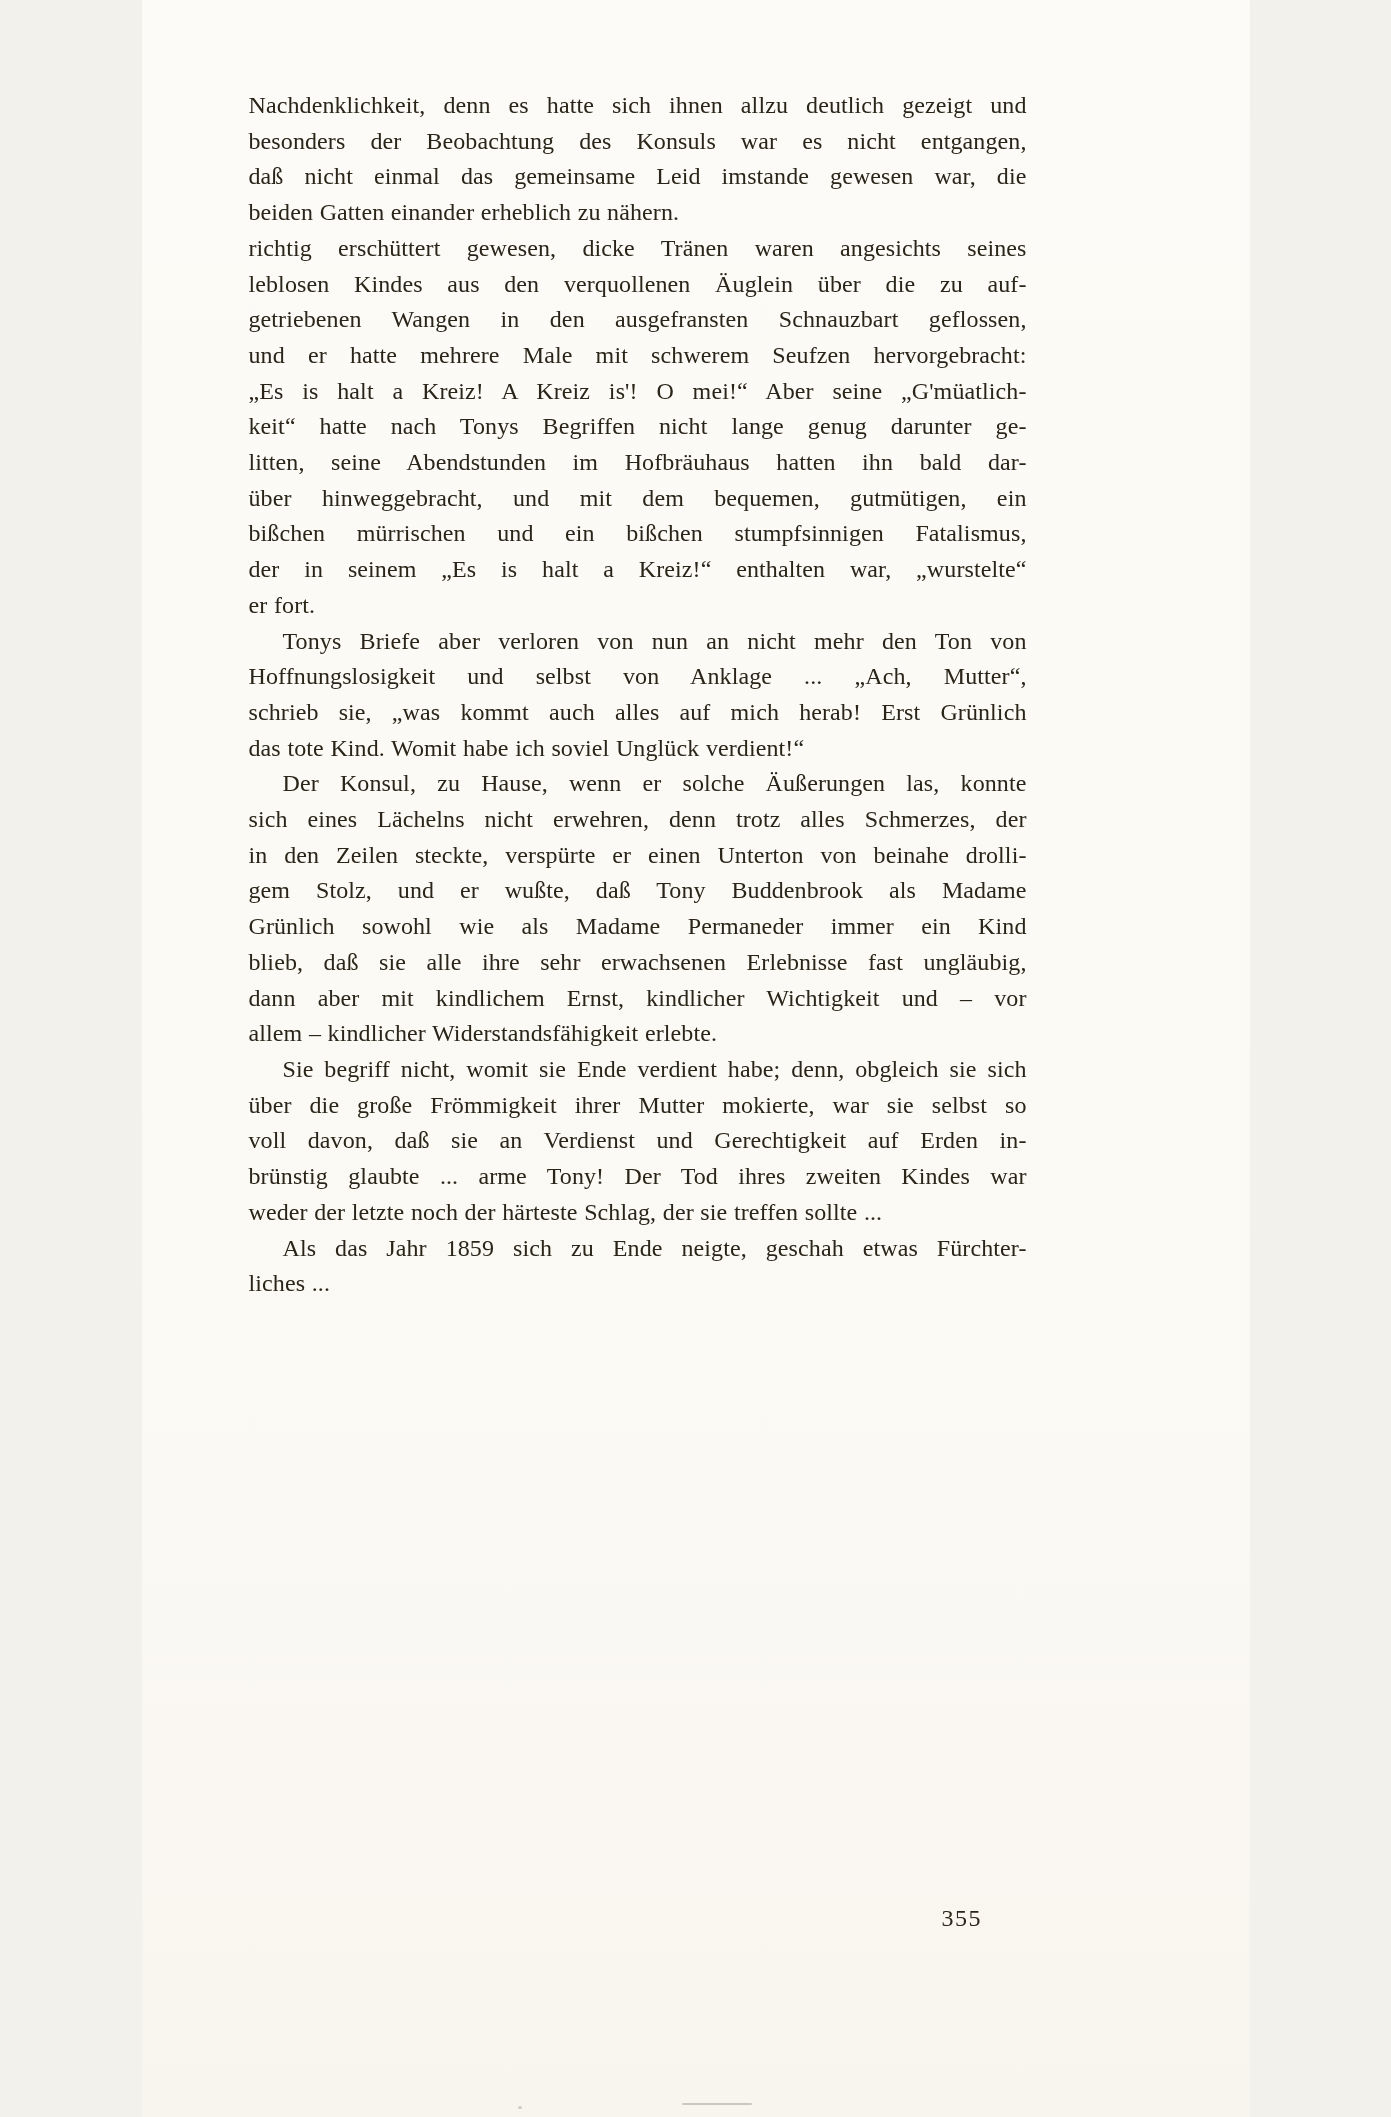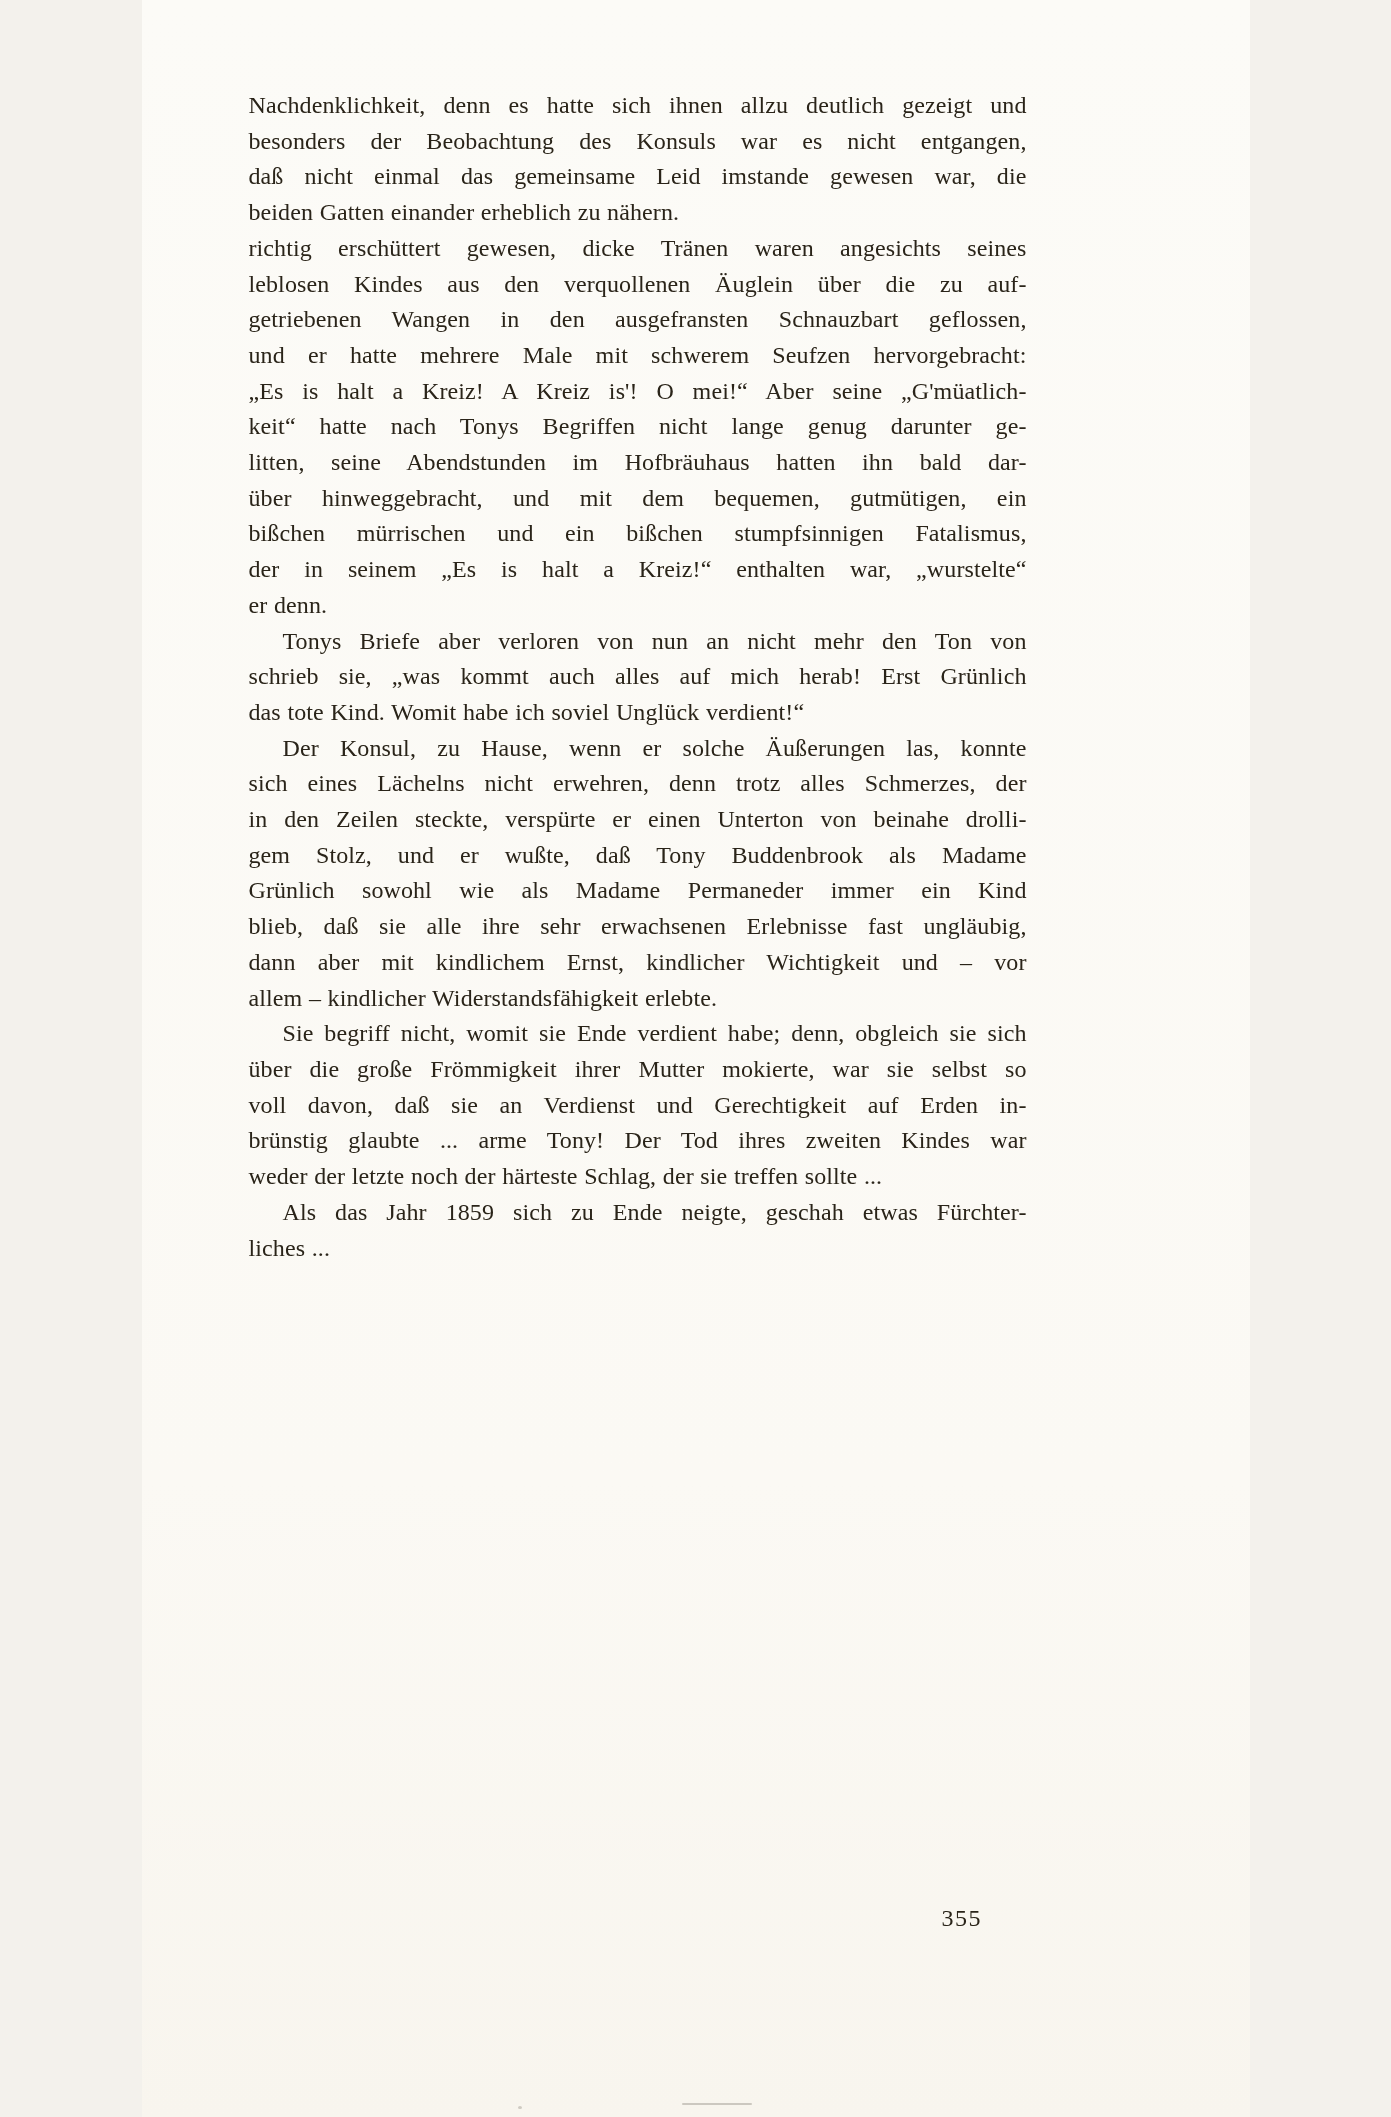--- a/index.html
+++ b/index.html
@@ -86,24 +86,25 @@
         <div class="line">richtig erschüttert gewesen, dicke Tränen waren angesichts seines</div>
         <div class="line">leblosen Kindes aus den verquollenen Äuglein über die zu auf-</div>
         <div class="line">getriebenen Wangen in den ausgefransten Schnauzbart geflossen,</div>
         <div class="line">und er hatte mehrere Male mit schwerem Seufzen hervorgebracht:</div>
         <div class="line">„Es is halt a Kreiz! A Kreiz is'! O mei!“ Aber seine „G'müatlich-</div>
         <div class="line">keit“ hatte nach Tonys Begriffen nicht lange genug darunter ge-</div>
         <div class="line">litten, seine Abendstunden im Hofbräuhaus hatten ihn bald dar-</div>
         <div class="line">über hinweggebracht, und mit dem bequemen, gutmütigen, ein</div>
         <div class="line">bißchen mürrischen und ein bißchen stumpfsinnigen Fatalismus,</div>
         <div class="line">der in seinem „Es is halt a Kreiz!“ enthalten war, „wurstelte“</div>
-        <div class="line last">er denn.</div>
+        <div class="line last">er fort.</div>
       </div>
       <div class="paragraph">
         <div class="line indent-first">Tonys Briefe aber verloren von nun an nicht mehr den Ton von</div>
+        <div class="line">Hoffnungslosigkeit und selbst von Anklage ... „Ach, Mutter“,</div>
         <div class="line">schrieb sie, „was kommt auch alles auf mich herab! Erst Grünlich</div>
         <div class="line last">das tote Kind. Womit habe ich soviel Unglück verdient!“</div>
       </div>
       <div class="paragraph">
         <div class="line indent-first">Der Konsul, zu Hause, wenn er solche Äußerungen las, konnte</div>
         <div class="line">sich eines Lächelns nicht erwehren, denn trotz alles Schmerzes, der</div>
         <div class="line">in den Zeilen steckte, verspürte er einen Unterton von beinahe drolli-</div>
         <div class="line">gem Stolz, und er wußte, daß Tony Buddenbrook als Madame</div>
         <div class="line">Grünlich sowohl wie als Madame Permaneder immer ein Kind</div>
         <div class="line">blieb, daß sie alle ihre sehr erwachsenen Erlebnisse fast ungläubig,</div>

